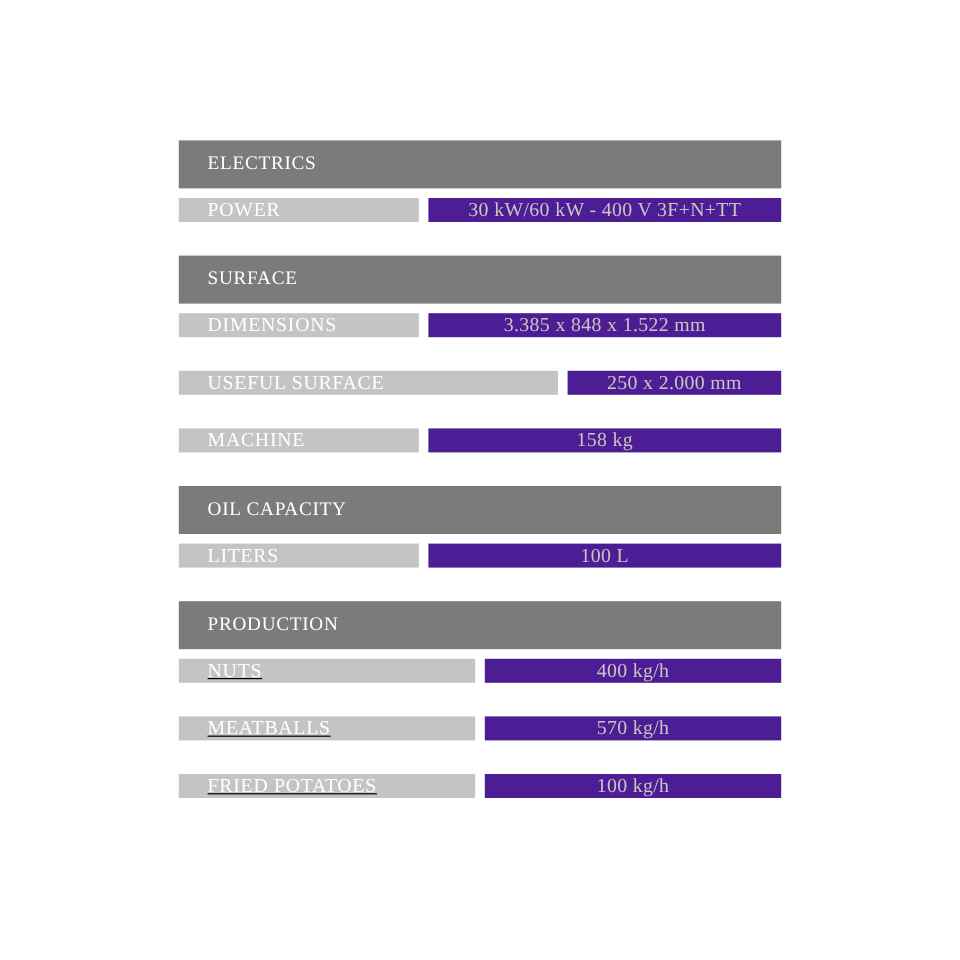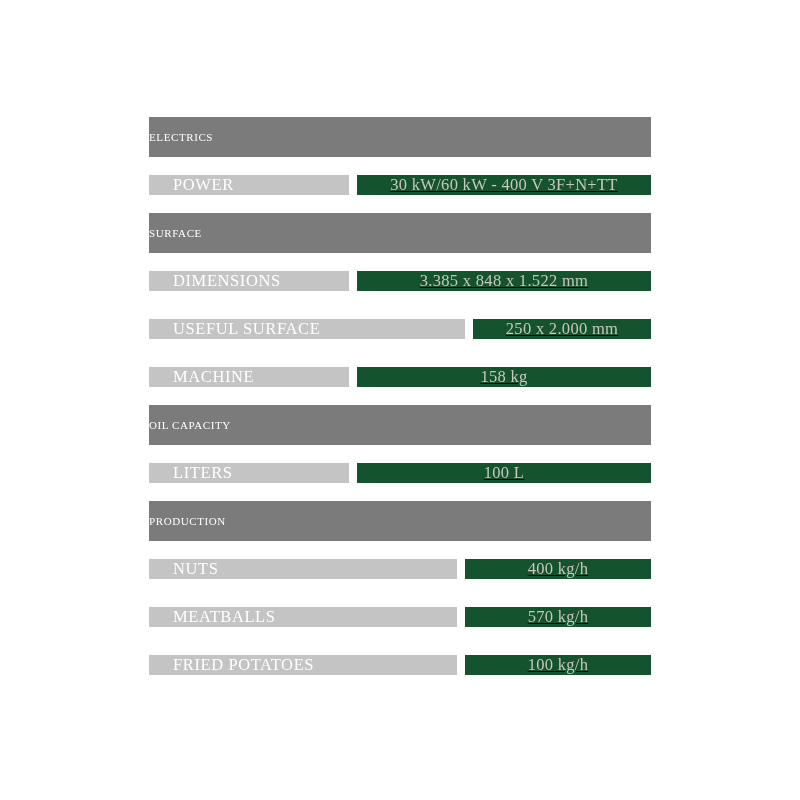--- a/index.html
+++ b/index.html
@@ -23,68 +23,68 @@
 
   .section-header {
     height: 40px;
     background: #7b7b7b;
     display: flex;
     align-items: center;
     margin-bottom: 8px;
   }
   .section-header .section-title {
     color: #ffffff;
-    font-size: 11px;
+    font-size: 16px;
     letter-spacing: 0.6px;
+    padding-left: 24px;
     white-space: nowrap;
   }
 
   .spec-row {
     height: 40px;
     display: flex;
-    align-items: center;
+    align-items: flex-start;
     margin-bottom: 8px;
   }
 
   .spec-label {
     background: #c4c4c4;
     display: flex;
     align-items: center;
     box-sizing: border-box;
     flex: 0 0 auto;
   }
   .spec-label .label-text {
     color: #ffffff;
     font-size: 16.5px;
     letter-spacing: 0.6px;
     padding-left: 24px;
     white-space: nowrap;
   }
 
   .spec-value {
-    background: #14532d;
+    background: #4c1d95;
     display: flex;
     align-items: center;
     justify-content: center;
     box-sizing: border-box;
     flex: 1 1 auto;
     margin-left: 8px;
-    text-decoration: underline;
   }
   .spec-value .value-text {
     color: #c9c6c0;
     font-size: 16.5px;
     letter-spacing: 0.3px;
     white-space: nowrap;
   }
 
   
   .w-narrow { width: 200px; }
   .w-mid    { width: 316px; }
-  .w-wide   { width: 308px; }
+  .w-wide   { width: 247px; text-decoration: underline; }
 </style>
 </head>
 <body>
 
 <div id="spec-table">
     <div class="section-header">
       <span class="section-title">ELECTRICS</span>
     </div>
     <div class="spec-row">
       <div class="spec-label w-narrow">

